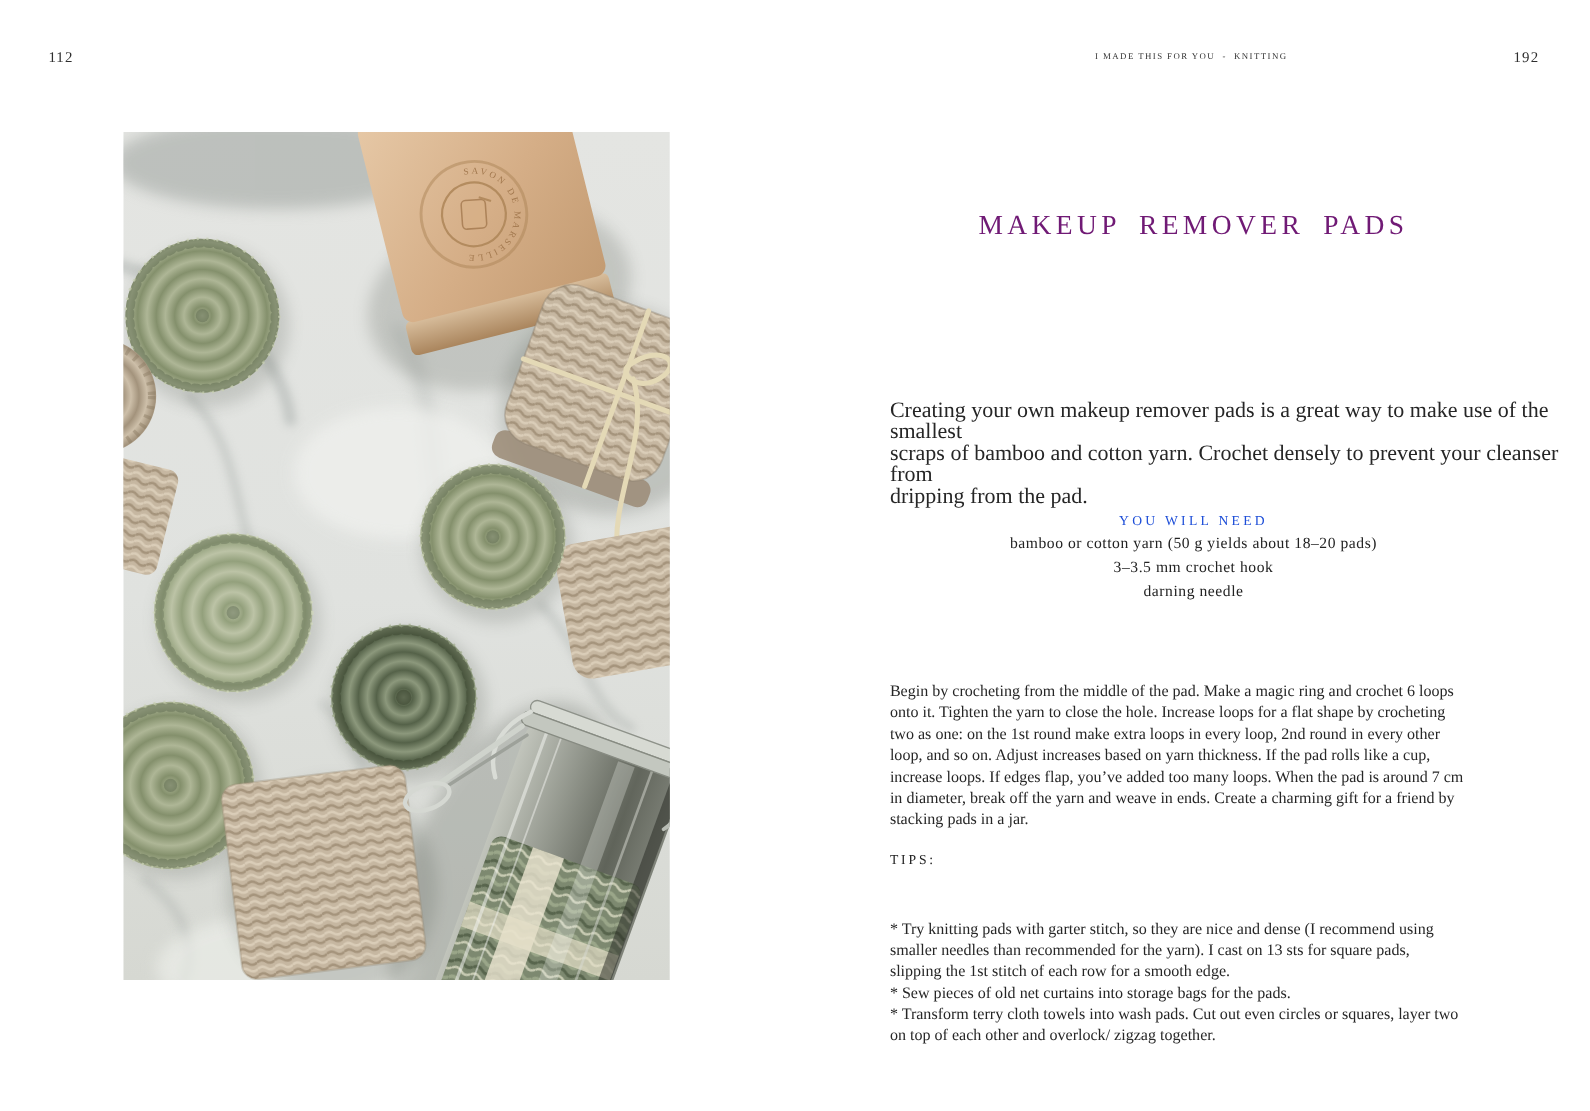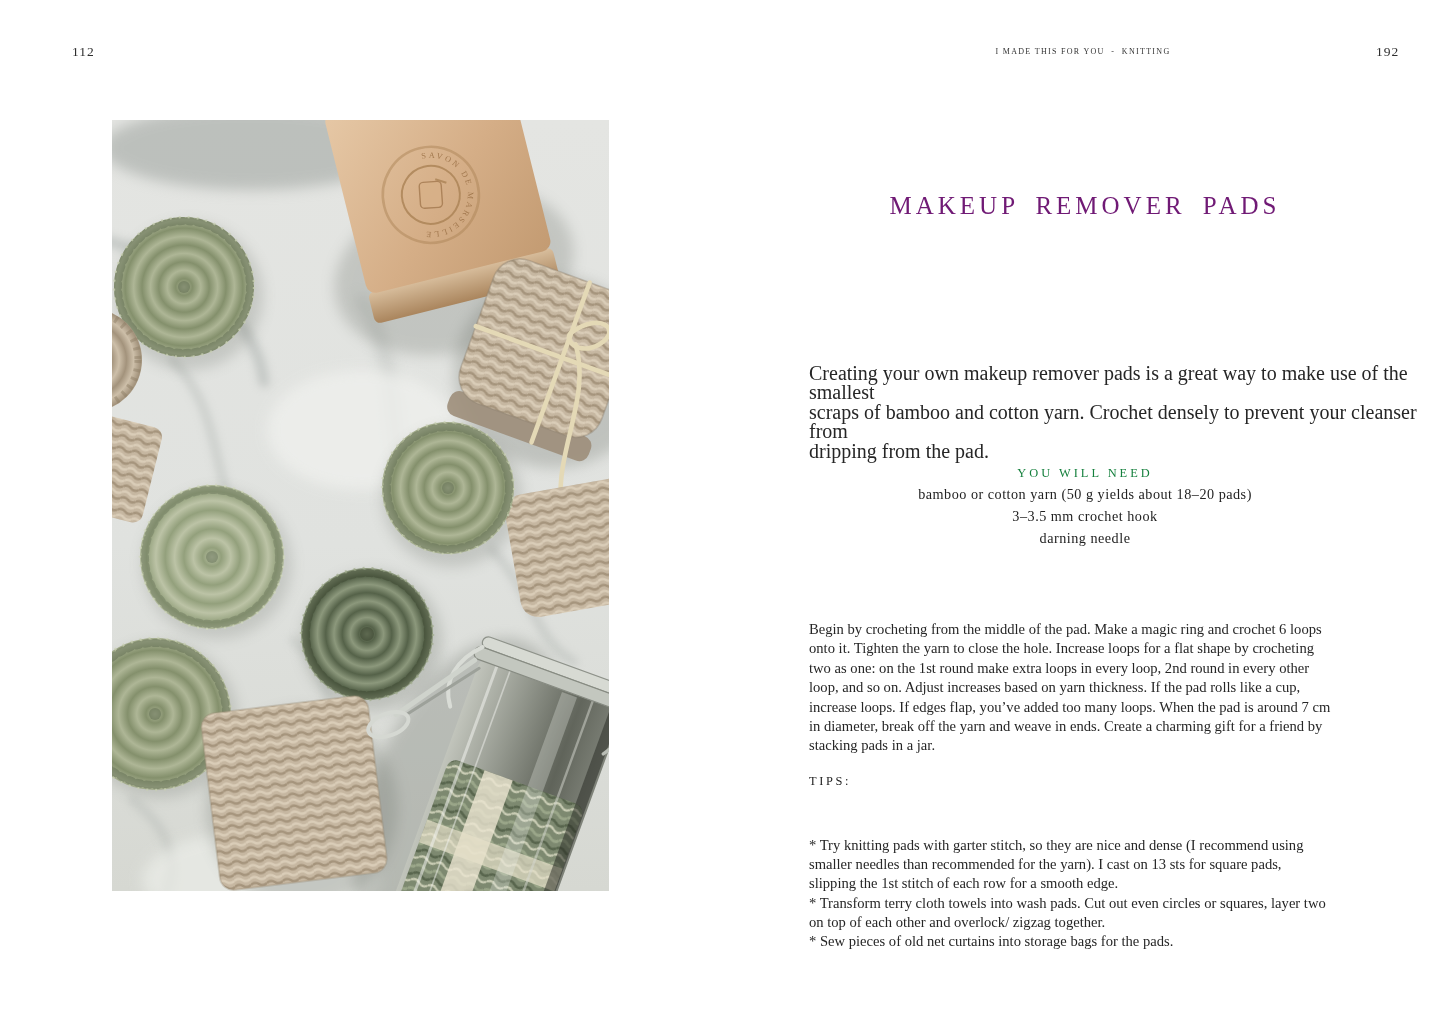--- a/index.html
+++ b/index.html
@@ -1,28 +1,28 @@
 <!DOCTYPE html>
 <html><head>
 <meta charset="utf-8">
 <style>
   html,body{margin:0;padding:0;background:#ffffff;}
   #book{position:relative;width:1445px;height:1010px;background:#ffffff;overflow:hidden;
         font-family:"Liberation Serif", serif;color:#262626;}
   .pagenum{position:absolute;top:44px;font-size:13.5px;letter-spacing:1px;color:#2e2e2e;}
-  #pagenum-left{left:44px;margin-left:28px;}
+  #pagenum-left{left:44px;}
   #pagenum-right{left:1376px;}
   #running-head{position:absolute;top:47px;left:1083px;transform:translateX(-50%);
         font-size:8px;font-weight:normal;letter-spacing:1.3px;white-space:pre;color:#333;}
   
   .centercol{position:absolute;left:809px;width:552px;text-align:center;}
   .flowcol{position:absolute;left:809px;width:620px;text-align:left;}
   #article-title{top:192px;font-size:25px;letter-spacing:4px;word-spacing:7px;color:#701a75;white-space:nowrap;}
   #intro{top:364px;font-size:20px;line-height:19.4px;white-space:pre-line;}
-  #ywn-heading{top:466px;font-size:12.4px;letter-spacing:3px;color:#15803d;}
+  #ywn-heading{top:466px;font-size:12.4px;letter-spacing:3px;color:#1d4ed8;}
   #ywn-list{top:484px;font-size:14.2px;line-height:21.8px;letter-spacing:0.5px;color:#222;}
   #instructions{top:620px;font-size:14.6px;line-height:19.4px;white-space:pre-line;}
   #tips-heading{top:774px;font-size:12.4px;letter-spacing:2.6px;color:#1e1e1e;}
   #tips-list{top:836px;font-size:14.6px;line-height:19.2px;}
   .tip{white-space:pre-line;}
   
   #photo{position:absolute;left:112px;top:120px;width:497px;height:771px;overflow:hidden;}
 </style>
 </head>
 <body>
@@ -252,18 +252,18 @@
 increase loops. If edges flap, you’ve added too many loops. When the pad is around 7 cm
 in diameter, break off the yarn and weave in ends. Create a charming gift for a friend by
 stacking pads in a jar.</div>
 
   <div id="tips-heading" class="flowcol">TIPS:</div>
 
   <div id="tips-list" class="flowcol">
     <div class="tip">* Try knitting pads with garter stitch, so they are nice and dense (I recommend using
 smaller needles than recommended for the yarn). I cast on 13 sts for square pads,
 slipping the 1st stitch of each row for a smooth edge.</div>
+    <div class="tip">* Sew pieces of old net curtains into storage bags for the pads.</div>
     <div class="tip">* Transform terry cloth towels into wash pads. Cut out even circles or squares, layer two
 on top of each other and overlock/ zigzag together.</div>
-    <div class="tip">* Sew pieces of old net curtains into storage bags for the pads.</div>
   </div>
 
 </div>
 
 </body></html>

